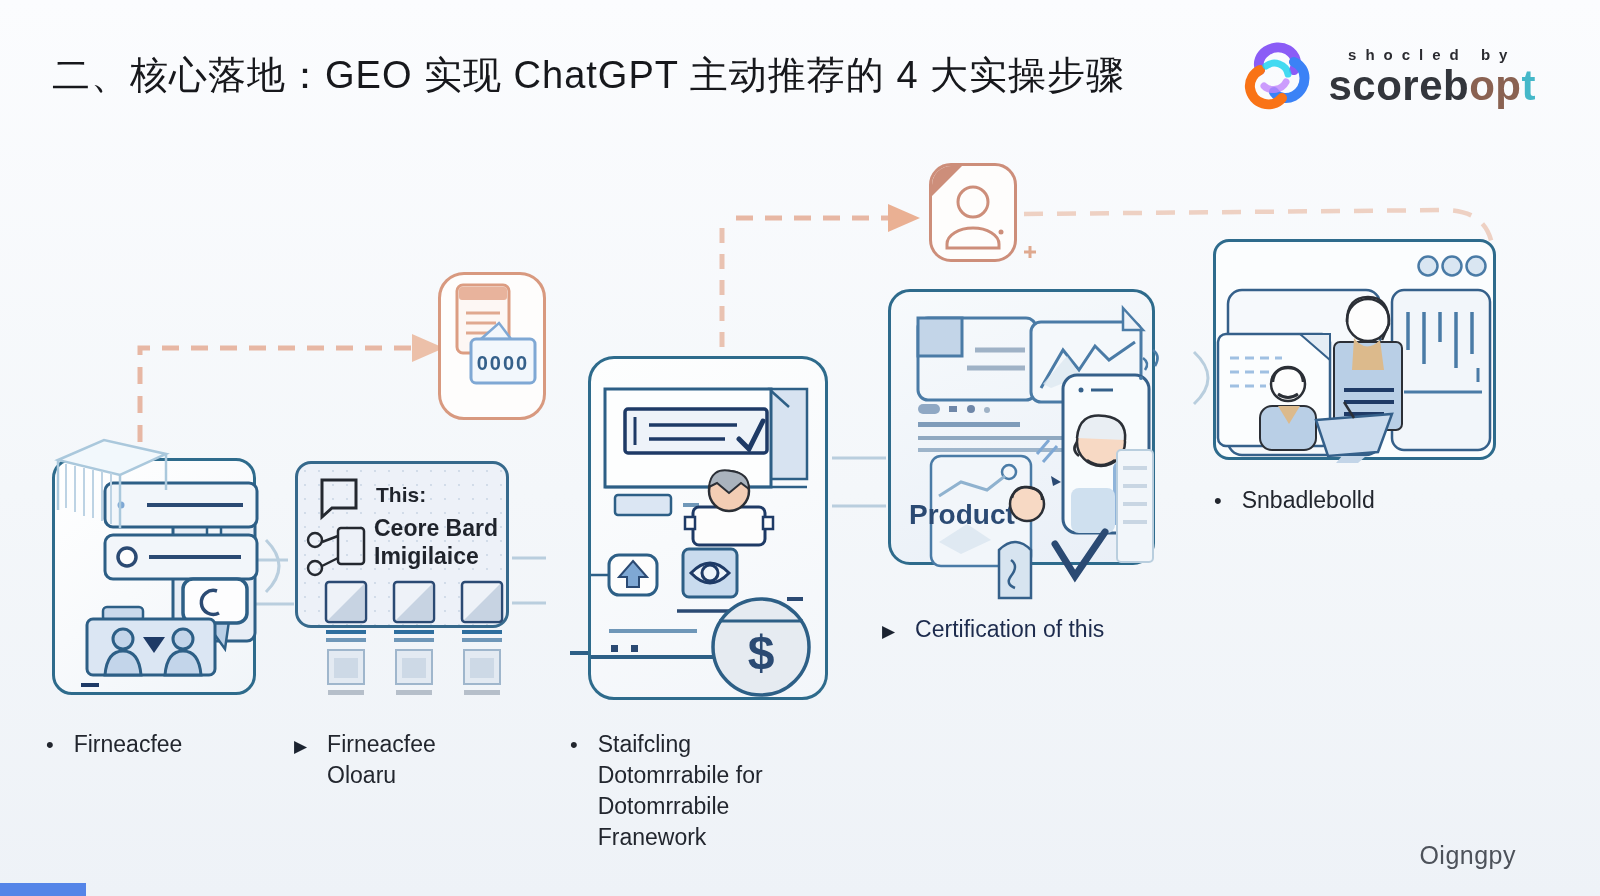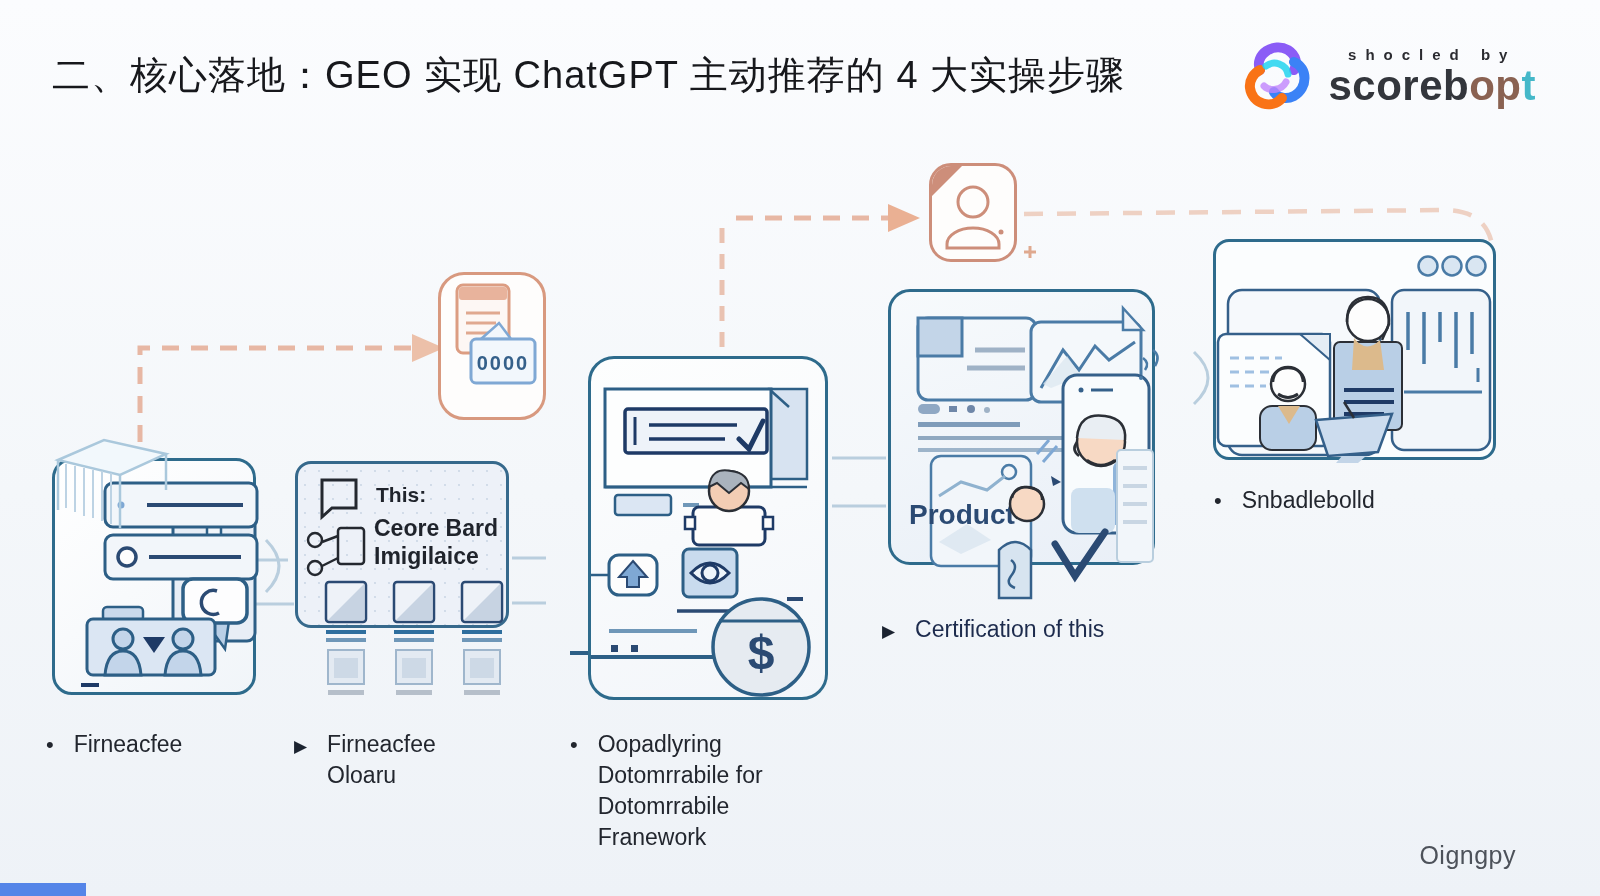--- a/index.html
+++ b/index.html
@@ -358,21 +358,21 @@
     <span class="bullet tri">▶</span>
     <div class="lines">
       <div>Firneacfee</div>
       <div>Oloaru</div>
     </div>
   </div>
 
   <div class="caption" style="left:570px;top:729px;">
     <span class="bullet dot">•</span>
     <div class="lines">
-      <div>Oopadlyring</div>
+      <div>Staifcling</div>
       <div>Dotomrrabile for</div>
       <div>Dotomrrabile</div>
       <div>Franework</div>
     </div>
   </div>
 
   <div class="caption navy" style="left:882px;top:614px;">
     <span class="bullet tri">▶</span>
     <div class="lines">
       <div>Certification of this</div>

